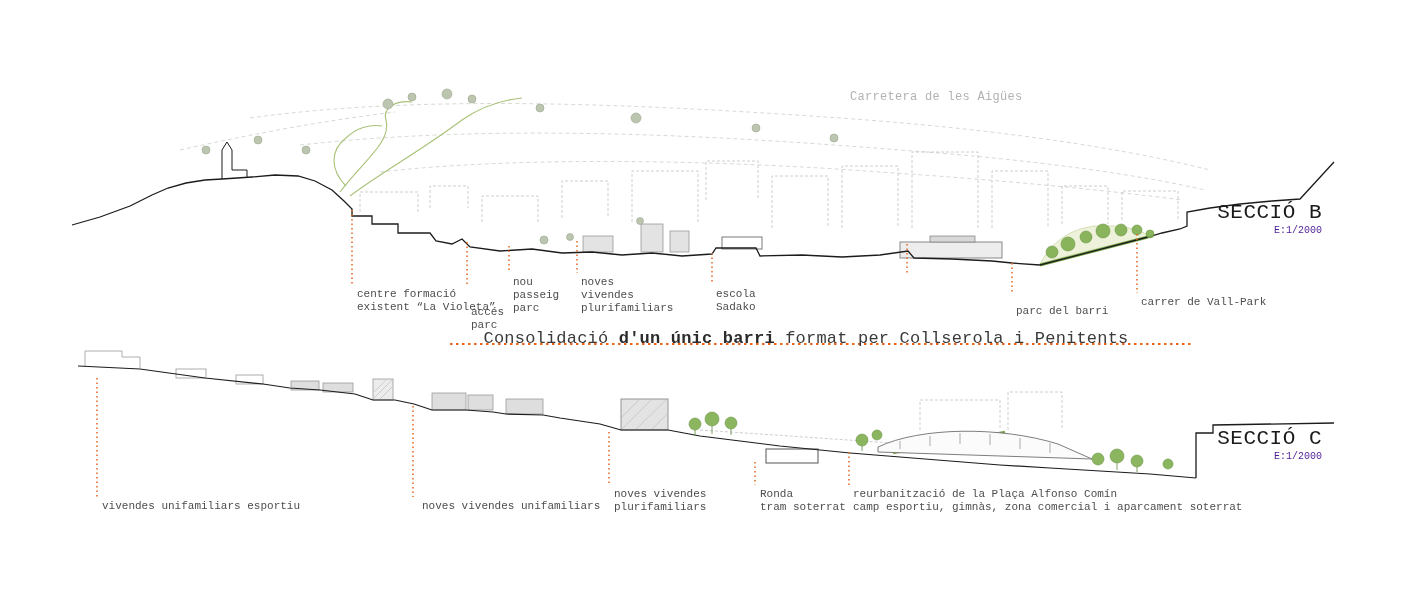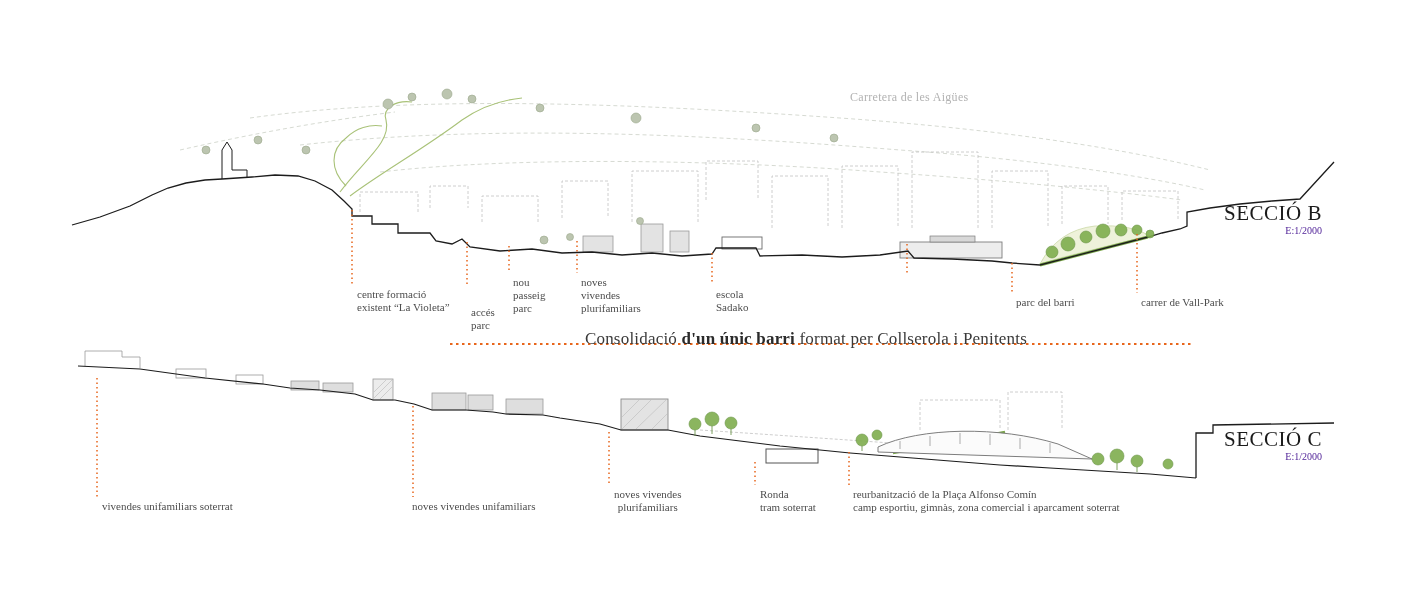--- a/index.html
+++ b/index.html
@@ -1,18 +1,18 @@
 <!DOCTYPE html>
 <html><head>
 <meta charset="utf-8">
 <style>
   html,body{margin:0;padding:0;background:#fff;}
   #stage{
     position:relative;width:1417px;height:591px;background:#ffffff;overflow:hidden;
-    font-family:Liberation Serif, serif;
+    font-family:Liberation Mono, monospace;
   }
   svg{position:absolute;left:0;top:0;}
   .label{
     position:absolute;font-size:11px;line-height:1.18;color:#4d4d4d;
     white-space:pre-line;
   }
   .road-label{
     position:absolute;font-size:12px;color:#b2b2b2;letter-spacing:.3px;
   }
   .section-title-block{
@@ -198,34 +198,34 @@
   <div class="label" style="left:471px;top:306px;">accés
 parc</div>
   <div class="label" style="left:513px;top:276px;">nou
 passeig
 parc</div>
   <div class="label" style="left:581px;top:276px;">noves
 vivendes
 plurifamiliars</div>
   <div class="label" style="left:716px;top:288px;">escola
 Sadako</div>
-  <div class="label" style="left:1016px;top:296px;">parc del barri</div>
+  <div class="label" style="left:1016px;top:305px;">parc del barri</div>
   <div class="label" style="left:1141px;top:296px;">carrer de Vall-Park</div>
 
   <div class="banner">
     <span>Consolidació </span><b>d'un únic barri</b><span> format per Collserola i Penitents</span>
   </div>
 
   <div class="section-title-block" style="right:95px;top:428px;">
     <div class="section-title">SECCIÓ C</div>
     <div class="section-scale">E:1/2000</div>
   </div>
 
-  <div class="label" style="left:102px;top:500px;">vivendes unifamiliars soterrat</div>
-  <div class="label" style="left:412px;top:500px;">noves vivendes unifamiliars</div>
+  <div class="label" style="left:102px;top:500px;">vivendes unifamiliars esportiu</div>
+  <div class="label" style="left:422px;top:500px;">noves vivendes unifamiliars</div>
   <div class="label" style="left:614px;top:488px;text-align:center;">noves vivendes
 plurifamiliars</div>
   <div class="label" style="left:760px;top:488px;">Ronda
 tram soterrat</div>
   <div class="label" style="left:853px;top:488px;">reurbanització de la Plaça Alfonso Comín
 camp esportiu, gimnàs, zona comercial i aparcament soterrat</div>
 
 </div>
 
 </body></html>

